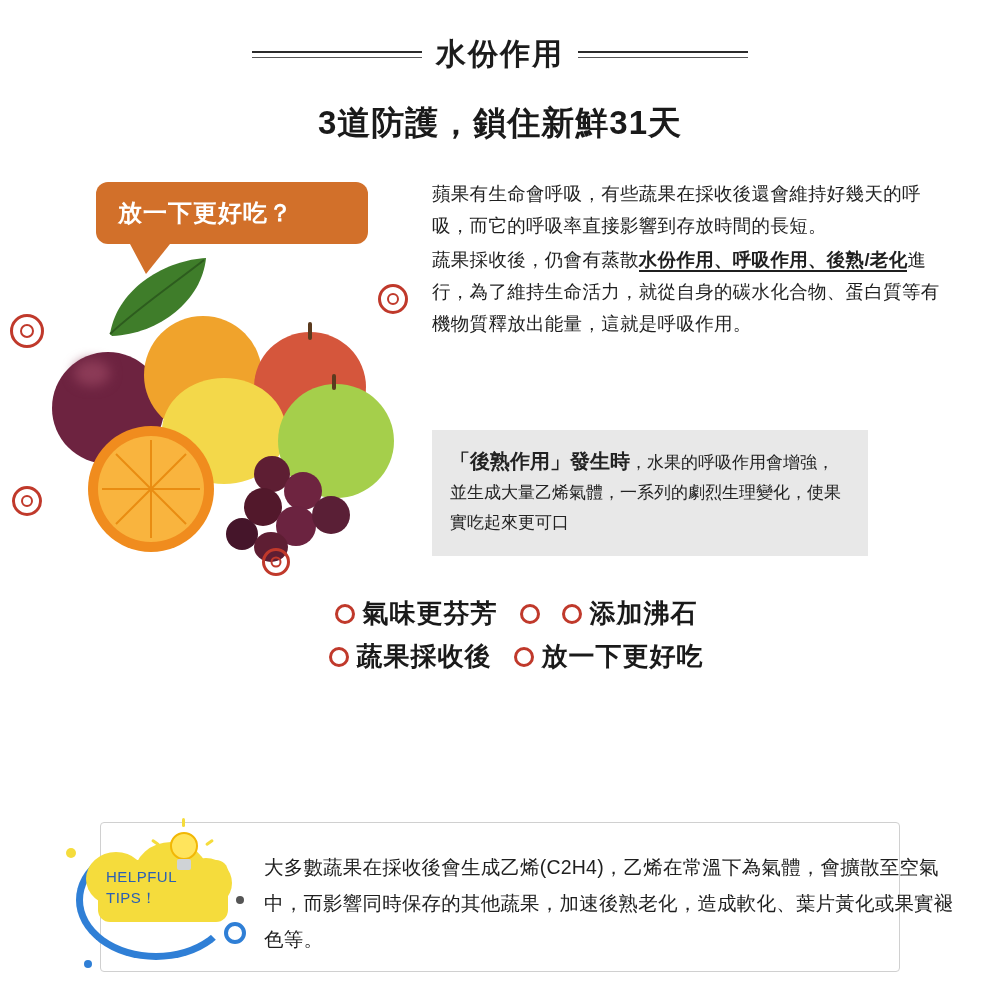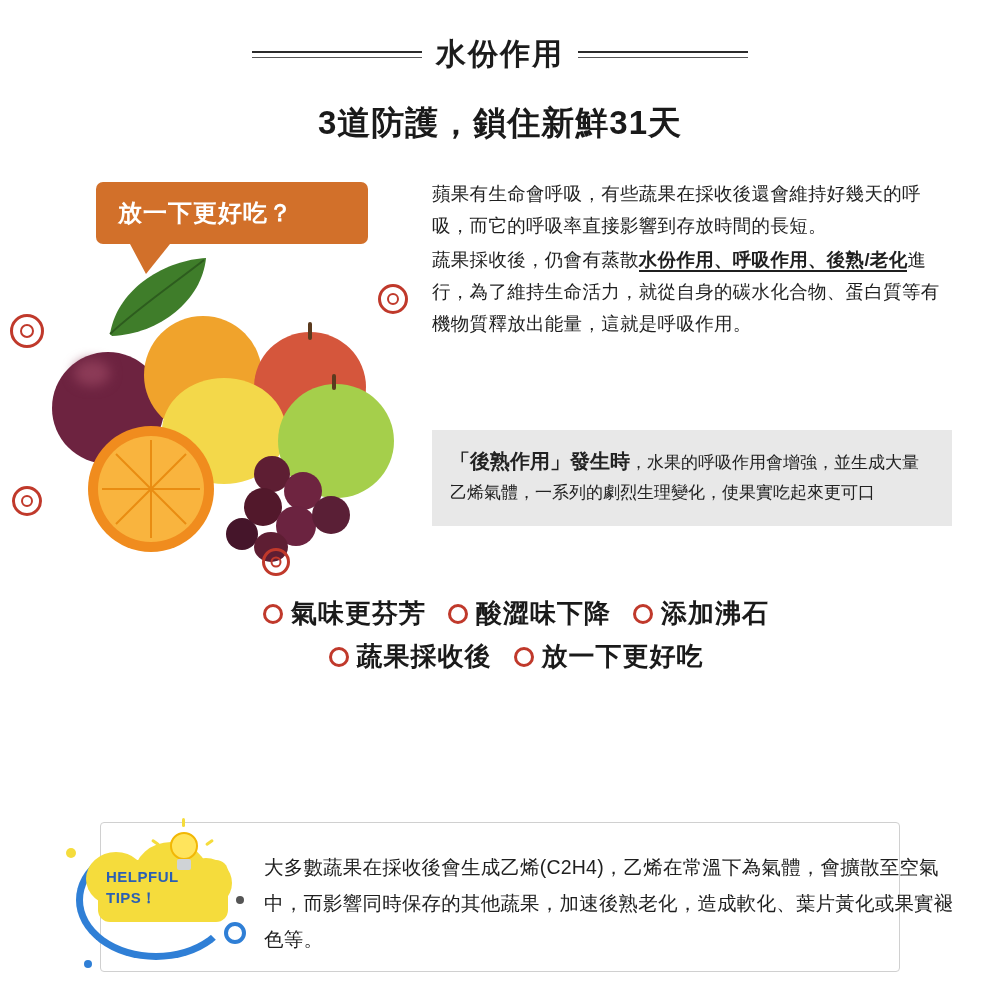--- a/index.html
+++ b/index.html
@@ -36,21 +36,21 @@
   }
 
   
   .middle { position: relative; margin-top: 22px; height: 420px; }
 
   
   .bubble-wrap { position: absolute; left: 96px; top: 14px; width: 290px; }
   .bubble {
     background: #d2702a; color: #ffffff;
     font-size: 24px; font-weight: bold; letter-spacing: 1px;
-    padding: 15px 18px 15px 22px; border-radius: 7px; width: 272px;
+    padding: 15px 18px 15px 22px; border-radius: 12px; width: 272px;
   }
   .bubble-tail {
     width: 0; height: 0; margin-left: 34px;
     border-left: 16px solid transparent;
     border-right: 24px solid transparent;
     border-top: 30px solid #d2702a;
   }
 
   
   .fruit { position: absolute; left: 40px; top: 92px; width: 395px; height: 320px; }
@@ -63,21 +63,21 @@
 
   
   .rtext {
     position: absolute; left: 432px; top: 10px; width: 520px;
     font-size: 18.5px; line-height: 32px; color: #1f1f1f; letter-spacing: 0.3px;
   }
   .rtext b { font-weight: bold; border-bottom: 2px solid #1f1f1f; }
   .rtext .p2 { margin-top: 2px; }
 
   .graybox {
-    position: absolute; left: 432px; top: 262px; width: 520px;
+    position: absolute; left: 432px; top: 262px; width: 436px;
     background: #e8e8e8; padding: 16px 18px 18px 18px;
     font-size: 17px; line-height: 30px; color: #222;
   }
   .graybox .lead { font-size: 20px; font-weight: bold; }
 
   
   .bullets { margin-top: 2px; }
   .brow {
     display: flex; justify-content: center; align-items: center;
     gap: 22px; font-size: 26px; font-weight: bold; color: #1a1a1a;
@@ -102,21 +102,21 @@
   .tipsbadge { position: absolute; left: 76px; top: 18px; width: 190px; height: 160px; }
   .cloud {
     position: absolute; background: #f5dc3c; border-radius: 50%;
   }
   .cloudbox {
     position: absolute; left: 22px; top: 42px; width: 130px; height: 62px;
     background: #f5dc3c; border-radius: 12px;
   }
   .helpful {
     position: absolute; left: 30px; top: 48px; width: 112px;
-    color: #2a5fb4; font-weight: bold; font-size: 15px; line-height: 21px;
+    color: #2a5fb4; font-weight: normal; font-size: 15px; line-height: 21px;
     letter-spacing: 0.5px;
   }
   .bulb { position: absolute; left: 86px; top: 8px; width: 44px; height: 58px; }
   .bulb .glass {
     position: absolute; left: 8px; top: 6px; width: 28px; height: 28px;
     background: #ffe45c; border: 2px solid #f2b705; border-radius: 50%;
   }
   .bulb .base {
     position: absolute; left: 15px; top: 33px; width: 14px; height: 11px;
     background: #cfd3d6; border-radius: 2px;
@@ -225,21 +225,20 @@
   </div>
 
   <div class="bullets">
     <div class="brow">
       <span class="bitem">
           <i class="odot"></i>
           <span>氣味更芬芳</span>
         </span>
       <span class="bitem">
           <i class="odot"></i>
-          <span>酸澀味下降</span>
         </span>
       <span class="bitem">
           <i class="odot"></i>
           <span>添加沸石</span>
         </span>
     </div>
     <div class="brow">
       <span class="bitem">
           <i class="odot"></i>
           <span>蔬果採收後</span>

